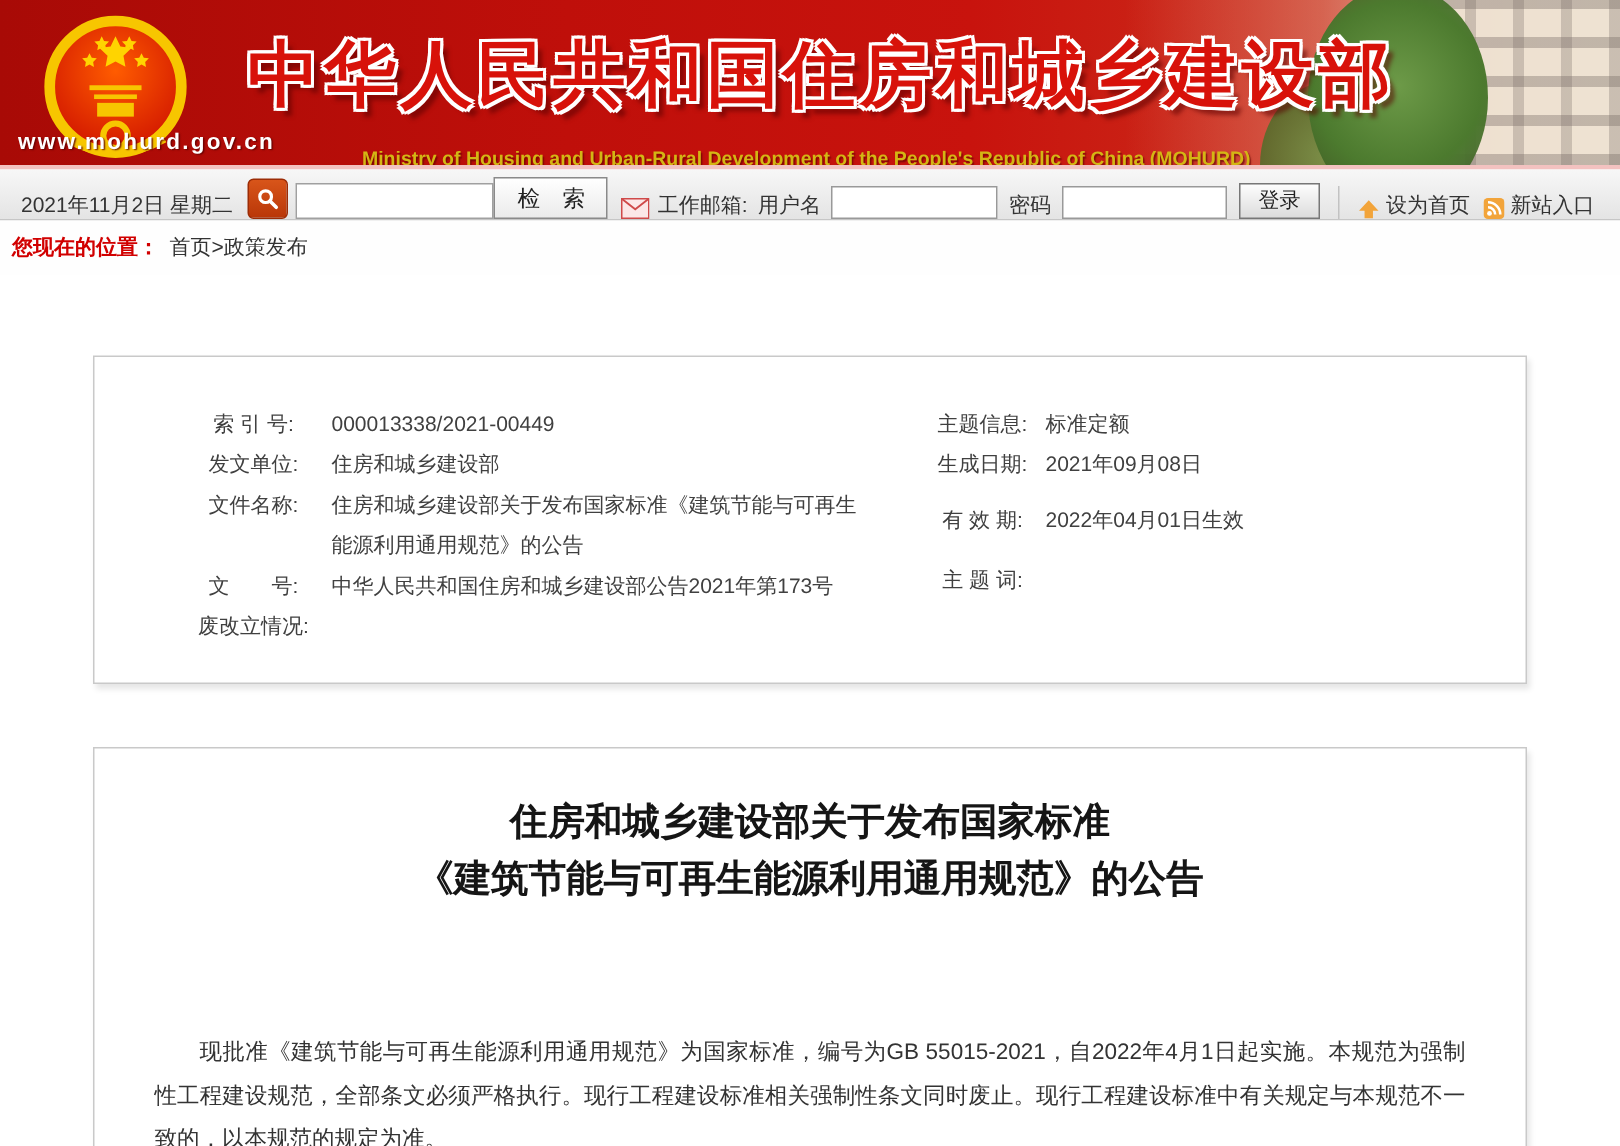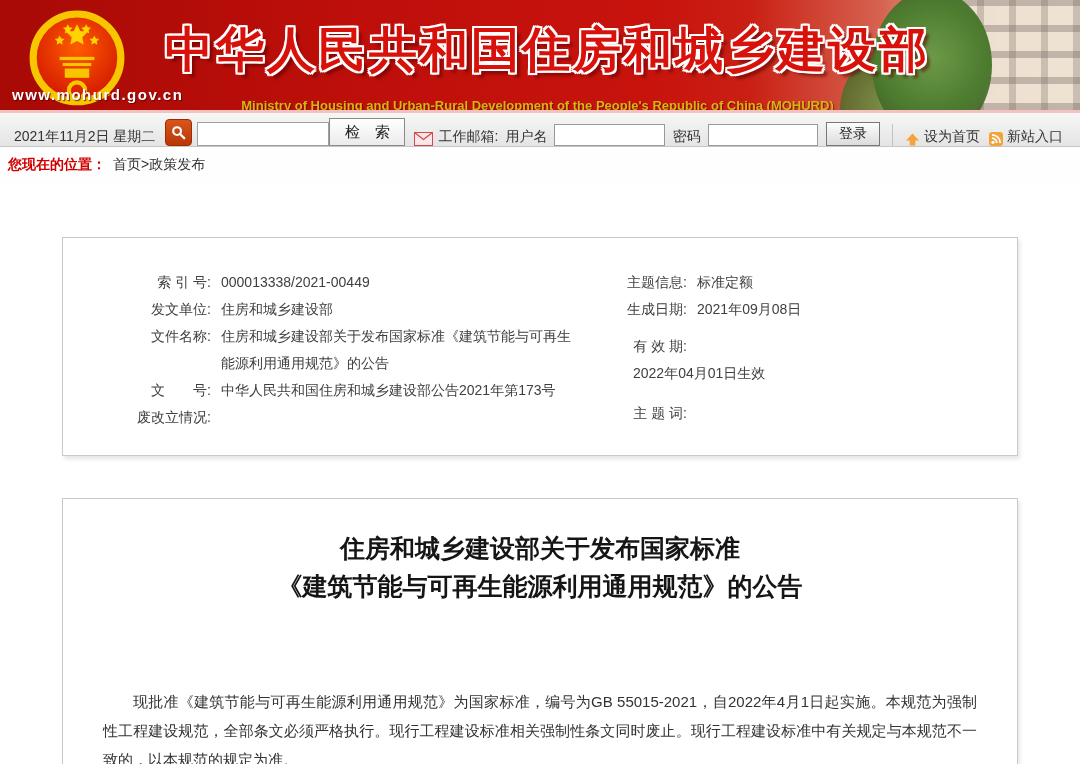--- a/index.html
+++ b/index.html
@@ -63,26 +63,26 @@
   .bc-path { color:#333; text-decoration:none; cursor:pointer; }
 
   
   .meta-box { position:absolute; left:62px; top:237px; width:956px; height:219px;
       background:#fff; border:1px solid #c9c9c9; box-shadow:2px 3px 4px rgba(0,0,0,.10);
       font-size:14px; color:#404040; }
   .meta-col { position:absolute; top:31px; }
   .meta-left { left:64px; width:460px; }
   .meta-right { left:560px; width:380px; }
   .meta-row { display:flex; line-height:27px; }
-  .meta-label { flex:none; text-align:right; white-space:pre; }
+  .meta-label { flex:none; text-align:center; white-space:pre; }
   .meta-left .meta-label { width:84px; }
   .meta-right .meta-label { width:64px; }
   .meta-value { margin-left:10px; }
   .meta-left .meta-value { width:350px; }
-  .gap-sm { margin-top:10px;flex-direction:column; }
+  .gap-sm { margin-top:10px; }
   .gap-md { margin-top:13px; }
 
   
   .article-box { position:absolute; left:62px; top:498px; width:956px; height:320px;
       background:#fff; border:1px solid #c9c9c9; box-shadow:2px 3px 4px rgba(0,0,0,.10); }
   .art-title { margin-top:30px; text-align:center; font-size:25px; font-weight:bold;
       color:#151515; line-height:38px; }
   .art-para { margin-top:82px; padding:0 40px; font-size:15px; line-height:29px; color:#333;
       text-indent:2em; text-align:justify; }
 </style>

